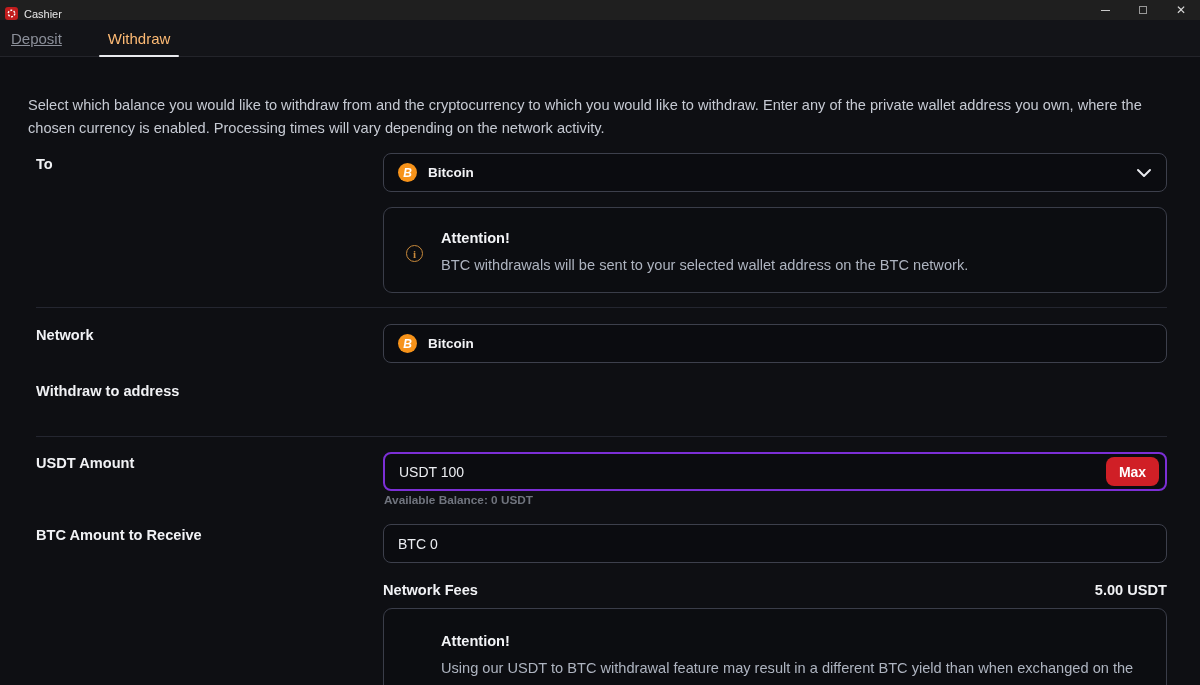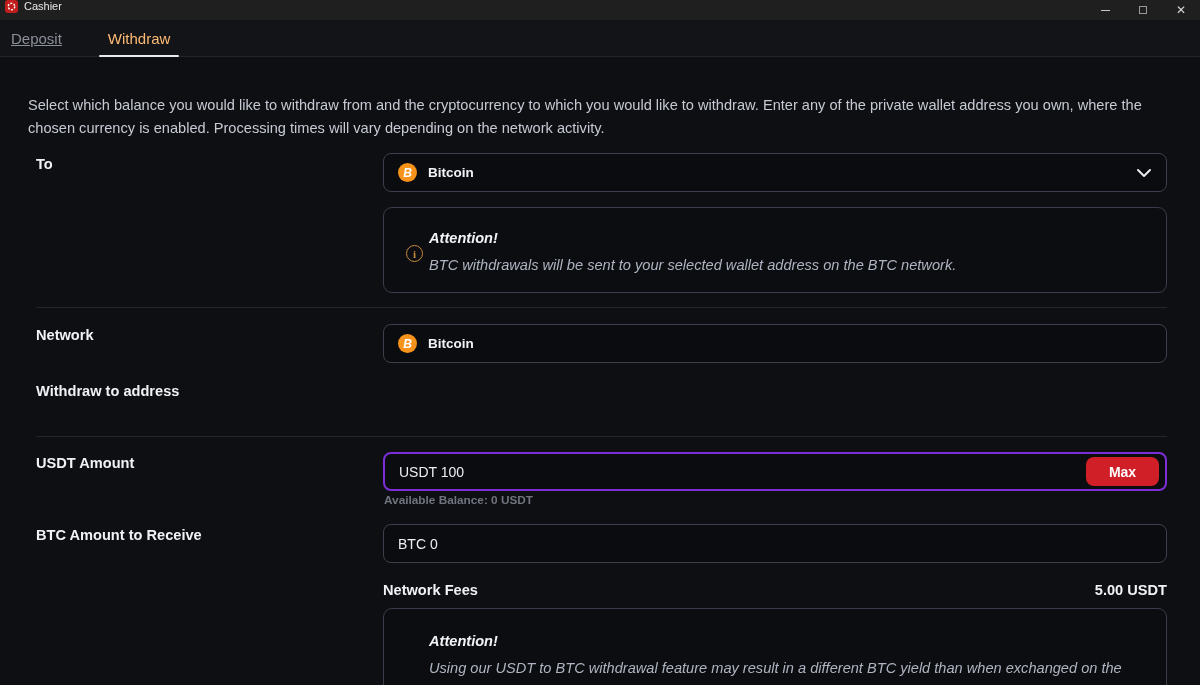--- a/index.html
+++ b/index.html
@@ -1,20 +1,20 @@
 <!DOCTYPE html>
 <html><head>
 <meta charset="utf-8">
 <style>
   * { margin:0; padding:0; box-sizing:border-box; }
   html,body { width:1200px; height:685px; overflow:hidden; background:#0e0f13; font-family:"Liberation Sans", sans-serif; }
   .app { position:relative; width:1200px; height:685px; background:#0e0f13; overflow:hidden; }
 
   
-  .titlebar { position:absolute; top:0; left:0; width:1200px; height:20px; background:#1f1f1f; display:flex; align-items:flex-start; }
+  .titlebar { position:absolute; top:0; left:0; width:1200px; height:20px; background:#1f1f1f; display:flex; align-items:flex-end; }
   .app-icon { width:13px; height:13px; margin-left:5px; background:#c21d1d; border-radius:3px; display:flex; align-items:center; justify-content:center; }
   .app-icon svg { display:block; }
   .titlebar-title { color:#e8e8e8; font-size:11px; margin-left:6px; }
   .win-controls { margin-left:auto; display:flex; height:20px; }
   .win-btn { width:38px; height:20px; display:flex; align-items:center; justify-content:center; color:#c8c8c8; font-size:11px; cursor:default; }
   .minimize-glyph { display:inline-block; width:9px; height:1px; background:#c8c8c8; }
   .maximize-glyph { display:inline-block; width:8px; height:8px; border:1px solid #989898; }
   .close-glyph { font-size:12px; color:#d8d8d8; }
 
   
@@ -30,31 +30,31 @@
   .row-label { position:absolute; left:36px; color:#f1f2f5; font-size:14.6px; font-weight:bold; }
 
   .field { position:absolute; left:383px; width:784px; height:39px; background:#0b0c10; border:1px solid #3d404c; border-radius:8px; display:flex; align-items:center; padding:0 14px; }
   .coin-badge { width:19px; height:19px; border-radius:50%; background:#f7931a; color:#fff; display:flex; align-items:center; justify-content:center; font-size:12px; font-weight:bold; font-style:italic; flex:0 0 auto; }
   .coin-name { color:#f2f3f6; font-size:13.5px; font-weight:bold; margin-left:11px; }
   .chevron { margin-left:auto; display:flex; align-items:center; }
 
   .attention-box { position:absolute; left:383px; width:784px; background:#0c0d11; border:1px solid #3a3d49; border-radius:9px; }
   .attention-inner { display:flex; padding:20px 22px; }
   .info-icon { width:17px; height:17px; border:1.6px solid #c9893b; border-radius:50%; color:#c9893b; font-size:11px; font-weight:bold; display:flex; align-items:center; justify-content:center; flex:0 0 auto; align-self:center; font-family:"Liberation Serif", serif; }
-  .attention-text { margin-left:6px;font-style:italic; }
+  .attention-text { margin-left:18px; }
   .attention-title { color:#f2f3f6; font-size:14.6px; font-weight:bold; margin-bottom:8px; }
   .attention-body { color:#aeb4c0; font-size:14.6px; line-height:23px; }
 
   .divider { position:absolute; left:36px; width:1131px; height:1px; background:#242630; }
 
   input.text-input { width:100%; height:100%; background:transparent; border:none; outline:none; color:#eceef2; font-size:14px; font-family:"Liberation Sans", sans-serif; }
   input.text-input::placeholder { color:#878b96; opacity:1; }
 
   .field.highlight { border:2px solid #7c2fd6; padding-right:6px; }
-  .max-btn { margin-left:auto; flex:0 0 auto; width:73px; height:29px; background:#d01f26; border:none; border-radius:8px; color:#ffffff; font-size:14px; font-weight:bold; font-family:"Liberation Sans", sans-serif; cursor:pointer; display:flex; align-items:center; justify-content:center; }
+  .max-btn { margin-left:auto; flex:0 0 auto; width:53px; height:29px; background:#d01f26; border:none; border-radius:8px; color:#ffffff; font-size:14px; font-weight:bold; font-family:"Liberation Sans", sans-serif; cursor:pointer; display:flex; align-items:center; justify-content:center; }
 
   .balance-note { position:absolute; left:384px; color:#70747e; font-size:11.8px; font-weight:bold; }
 
   .fees-row { position:absolute; left:383px; width:784px; display:flex; justify-content:space-between; }
   .fees-label, .fees-value { color:#f1f2f5; font-size:14.6px; font-weight:bold; }
 </style>
 </head>
 <body>
 
 <div class="app">

